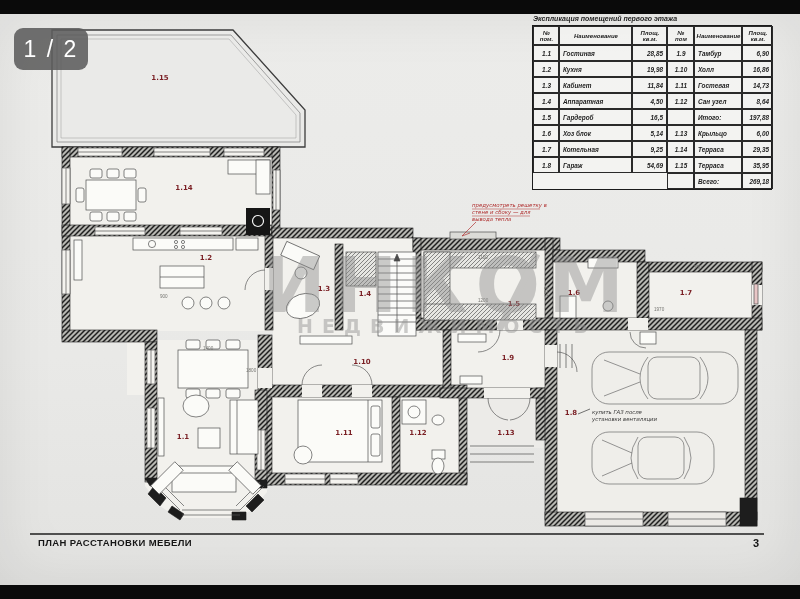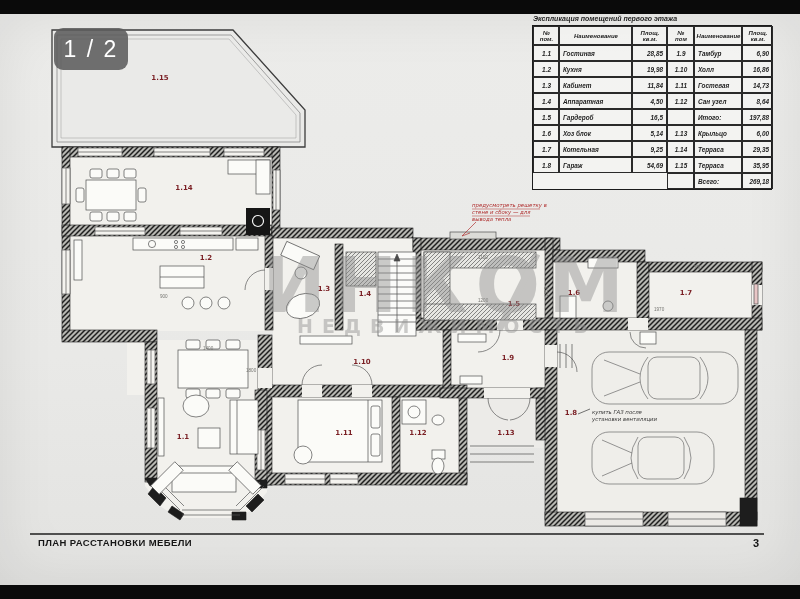--- a/index.html
+++ b/index.html
@@ -5,21 +5,21 @@
   html,body{margin:0;padding:0;background:#000;}
   #stage{position:relative;width:800px;height:599px;overflow:hidden;background:#000;
          font-family:"Liberation Sans","DejaVu Sans",sans-serif;}
   #photo{position:absolute;left:0;top:14px;width:800px;height:571px;
          background:linear-gradient(180deg,#ececea 0%,#e9e9e7 60%,#e3e3e1 100%);
          box-shadow:inset 0 0 60px rgba(0,0,0,0.08);}
   #bar-top{position:absolute;left:0;top:0;width:800px;height:14px;background:#0a0a0a;}
   #bar-bottom{position:absolute;left:0;top:585px;width:800px;height:14px;background:#0a0a0a;}
   #page-badge{position:absolute;left:14px;top:28px;width:74px;height:42px;border-radius:9px;
         background:rgba(92,92,92,0.88);color:#fff;font-size:23px;display:flex;
-        align-items:center;justify-content:center;letter-spacing:2px;z-index:30;margin-left:40px;}
+        align-items:center;justify-content:center;letter-spacing:2px;z-index:30;}
   svg{position:absolute;left:0;top:0;z-index:10;}
   
   #area-table-wrap{position:absolute;left:532px;top:15px;width:240px;z-index:20;color:#1c1c1c;}
   #area-table-caption{font-style:italic;font-size:7px;font-weight:bold;margin:0 0 3px 1px;}
   #area-table{display:grid;grid-template-columns:26px 73px 35px 27px 48px 31px;
         border:1.4px solid #1c1c1c;background:rgba(250,250,248,0.55);}
   #area-table .cell{border:0.7px solid #2a2a2a;font-size:6.4px;font-style:italic;font-weight:bold;
         padding:3px 2px 2px 3px;min-height:9px;display:flex;align-items:center;}
   #area-table .num{justify-content:center;}
   #area-table .val{justify-content:flex-end;padding-right:3px;}

